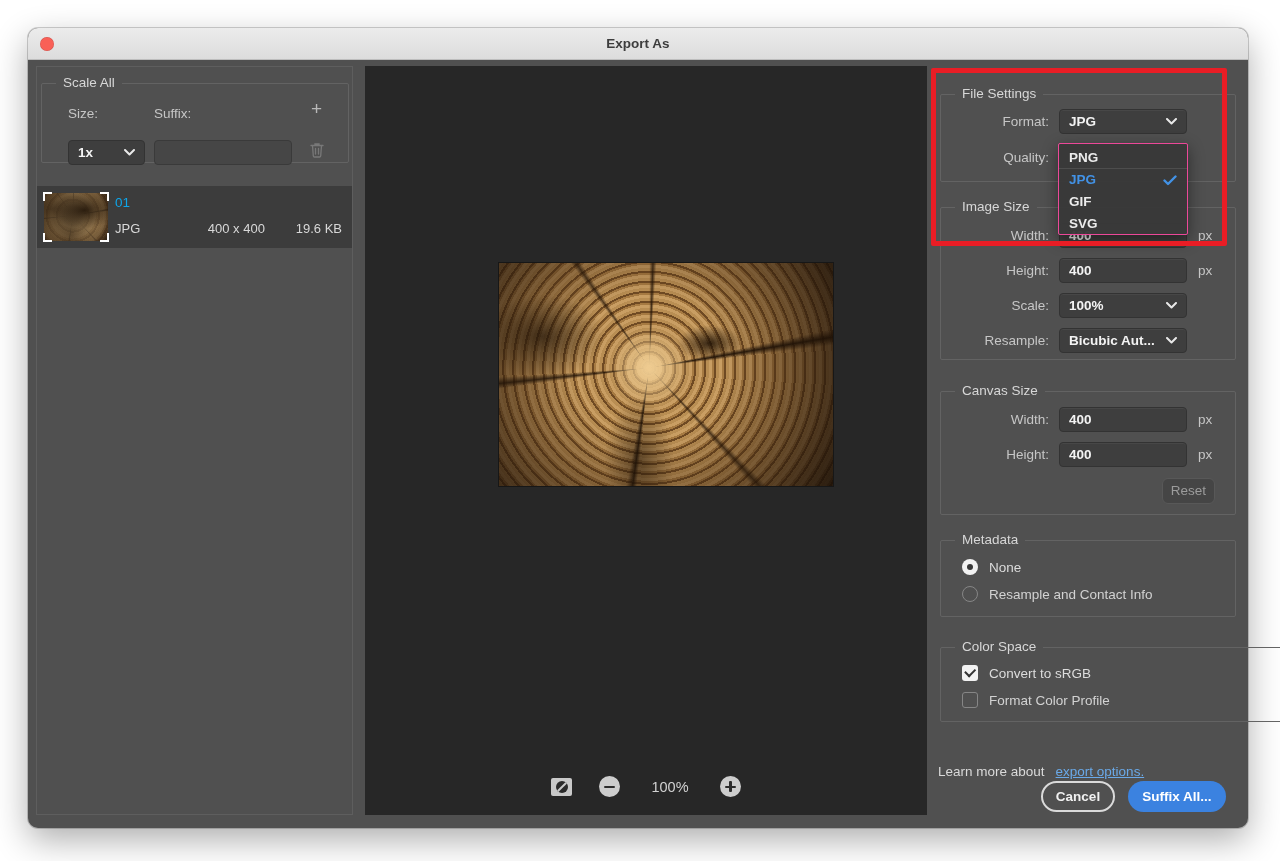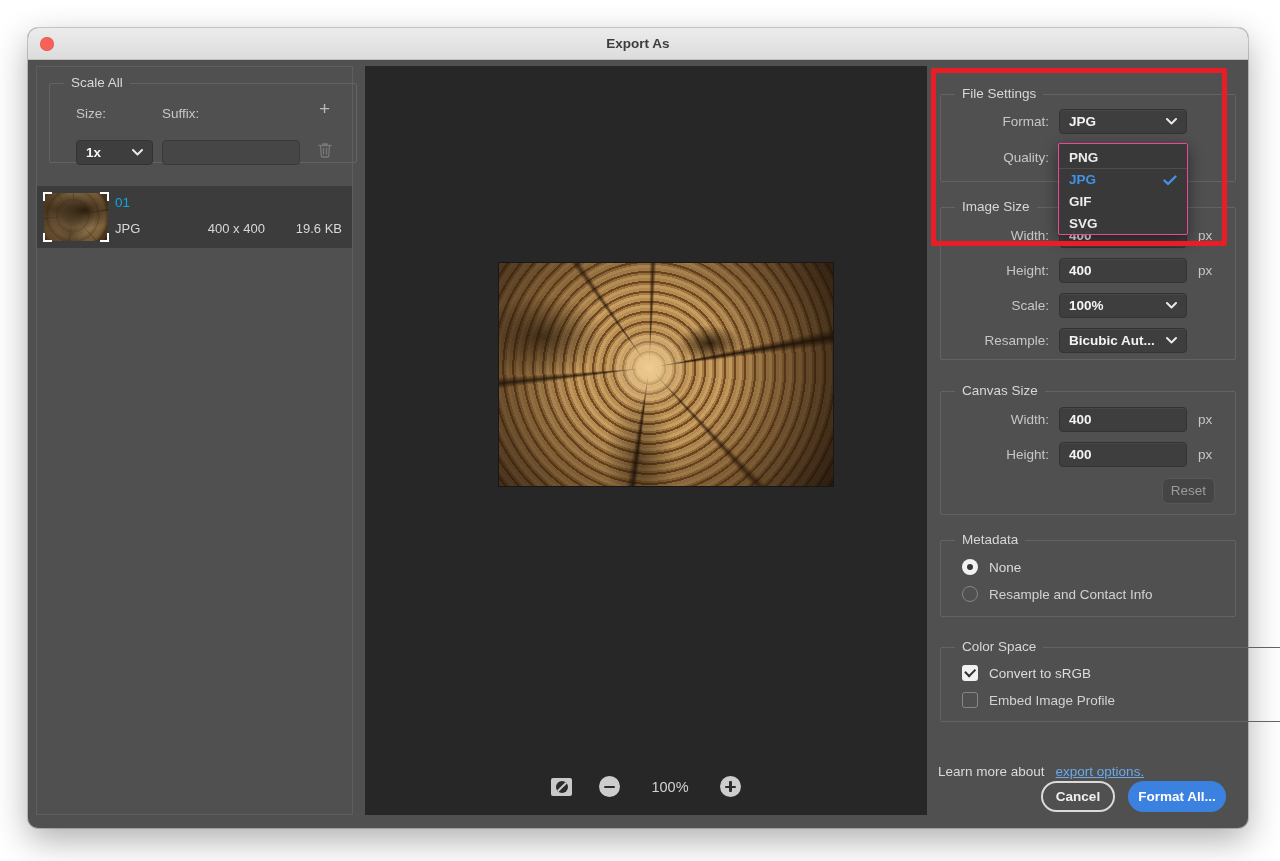--- a/index.html
+++ b/index.html
@@ -23,21 +23,21 @@
   .legend{position:absolute;top:-9px;left:14px;padding:0 7px;background:#505050;color:#d7d7d7;font-size:13.5px;}
   .flabel{position:absolute;width:108px;text-align:right;color:#c6c6c6;font-size:13.5px;line-height:25px;left:0;}
   .finput,.fselect{position:absolute;left:118px;width:128px;height:25px;background:#3e3e3e;
       border:1px solid #333;border-radius:4px;color:#f3f3f3;font-size:13.5px;font-weight:700;
       line-height:23px;padding:0 9px;box-shadow:inset 0 1px 0 rgba(255,255,255,.05);}
   .fselect{display:flex;align-items:center;justify-content:space-between;}
   .funit{position:absolute;left:257px;color:#c6c6c6;font-size:13.5px;line-height:25px;}
   .chev{flex:0 0 auto;}
   
   .left-panel{position:absolute;left:8px;top:38px;width:317px;height:749px;border:1px solid #5e5e5e;}
-  .scale-fset{left:12px;top:16px;width:308px;height:80px;}
+  .scale-fset{left:4px;top:16px;width:308px;height:80px;}
   .sa-label{position:absolute;color:#c6c6c6;font-size:13.5px;top:22px;}
   .sa-select{position:absolute;left:26px;top:56px;width:77px;height:25px;background:#3e3e3e;border:1px solid #333;
              border-radius:4px;color:#f3f3f3;font-size:13.5px;font-weight:700;display:flex;align-items:center;
              justify-content:space-between;padding:0 9px;}
   .sa-input{position:absolute;left:112px;top:56px;width:138px;height:25px;background:#464646;border:1px solid #3a3a3a;border-radius:4px;}
   .sa-add{position:absolute;right:26px;top:15px;color:#b8b8b8;font-size:19px;line-height:19px;cursor:default;}
   .sa-trash{position:absolute;right:24px;top:58px;opacity:.55;}
   .file-item{position:absolute;left:0;top:119px;width:315px;height:62px;background:#3c3c3c;}
   .thumb{position:absolute;left:7px;top:7px;width:64px;height:48px;}
   .thumb .wood{position:absolute;inset:0;}
@@ -255,21 +255,21 @@
   </div>
 
   <div class="fset fs-colorspace">
     <span class="legend">Color Space</span>
     <div class="opt-row" style="top:16px">
       <span class="cbox on"></span>
       <span class="opt-label">Convert to sRGB</span>
     </div>
     <div class="opt-row" style="top:43px">
       <span class="cbox off"></span>
-      <span class="opt-label" style="color:#d2d2d2">Embed Image Profile</span>
+      <span class="opt-label" style="color:#d2d2d2">Format Color Profile</span>
     </div>
   </div>
 
   <div class="menu">
     <div class="menu-item first">
       <span>PNG</span>
     </div>
     <div class="menu-item selected">
       <span>JPG</span>
       <svg width="14" height="11" viewBox="0 0 14 11">
@@ -281,17 +281,17 @@
     </div>
     <div class="menu-item">
       <span>SVG</span>
     </div>
   </div>
 
   <div class="learn">
     <span>Learn more about</span><a href="#">export options.</a>
   </div>
   <div class="btn btn-cancel">Cancel</div>
-  <div class="btn btn-export">Format All...</div>
+  <div class="btn btn-export">Suffix All...</div>
 
   <div class="annotation"></div>
 
 </div>
 
 </body></html>

